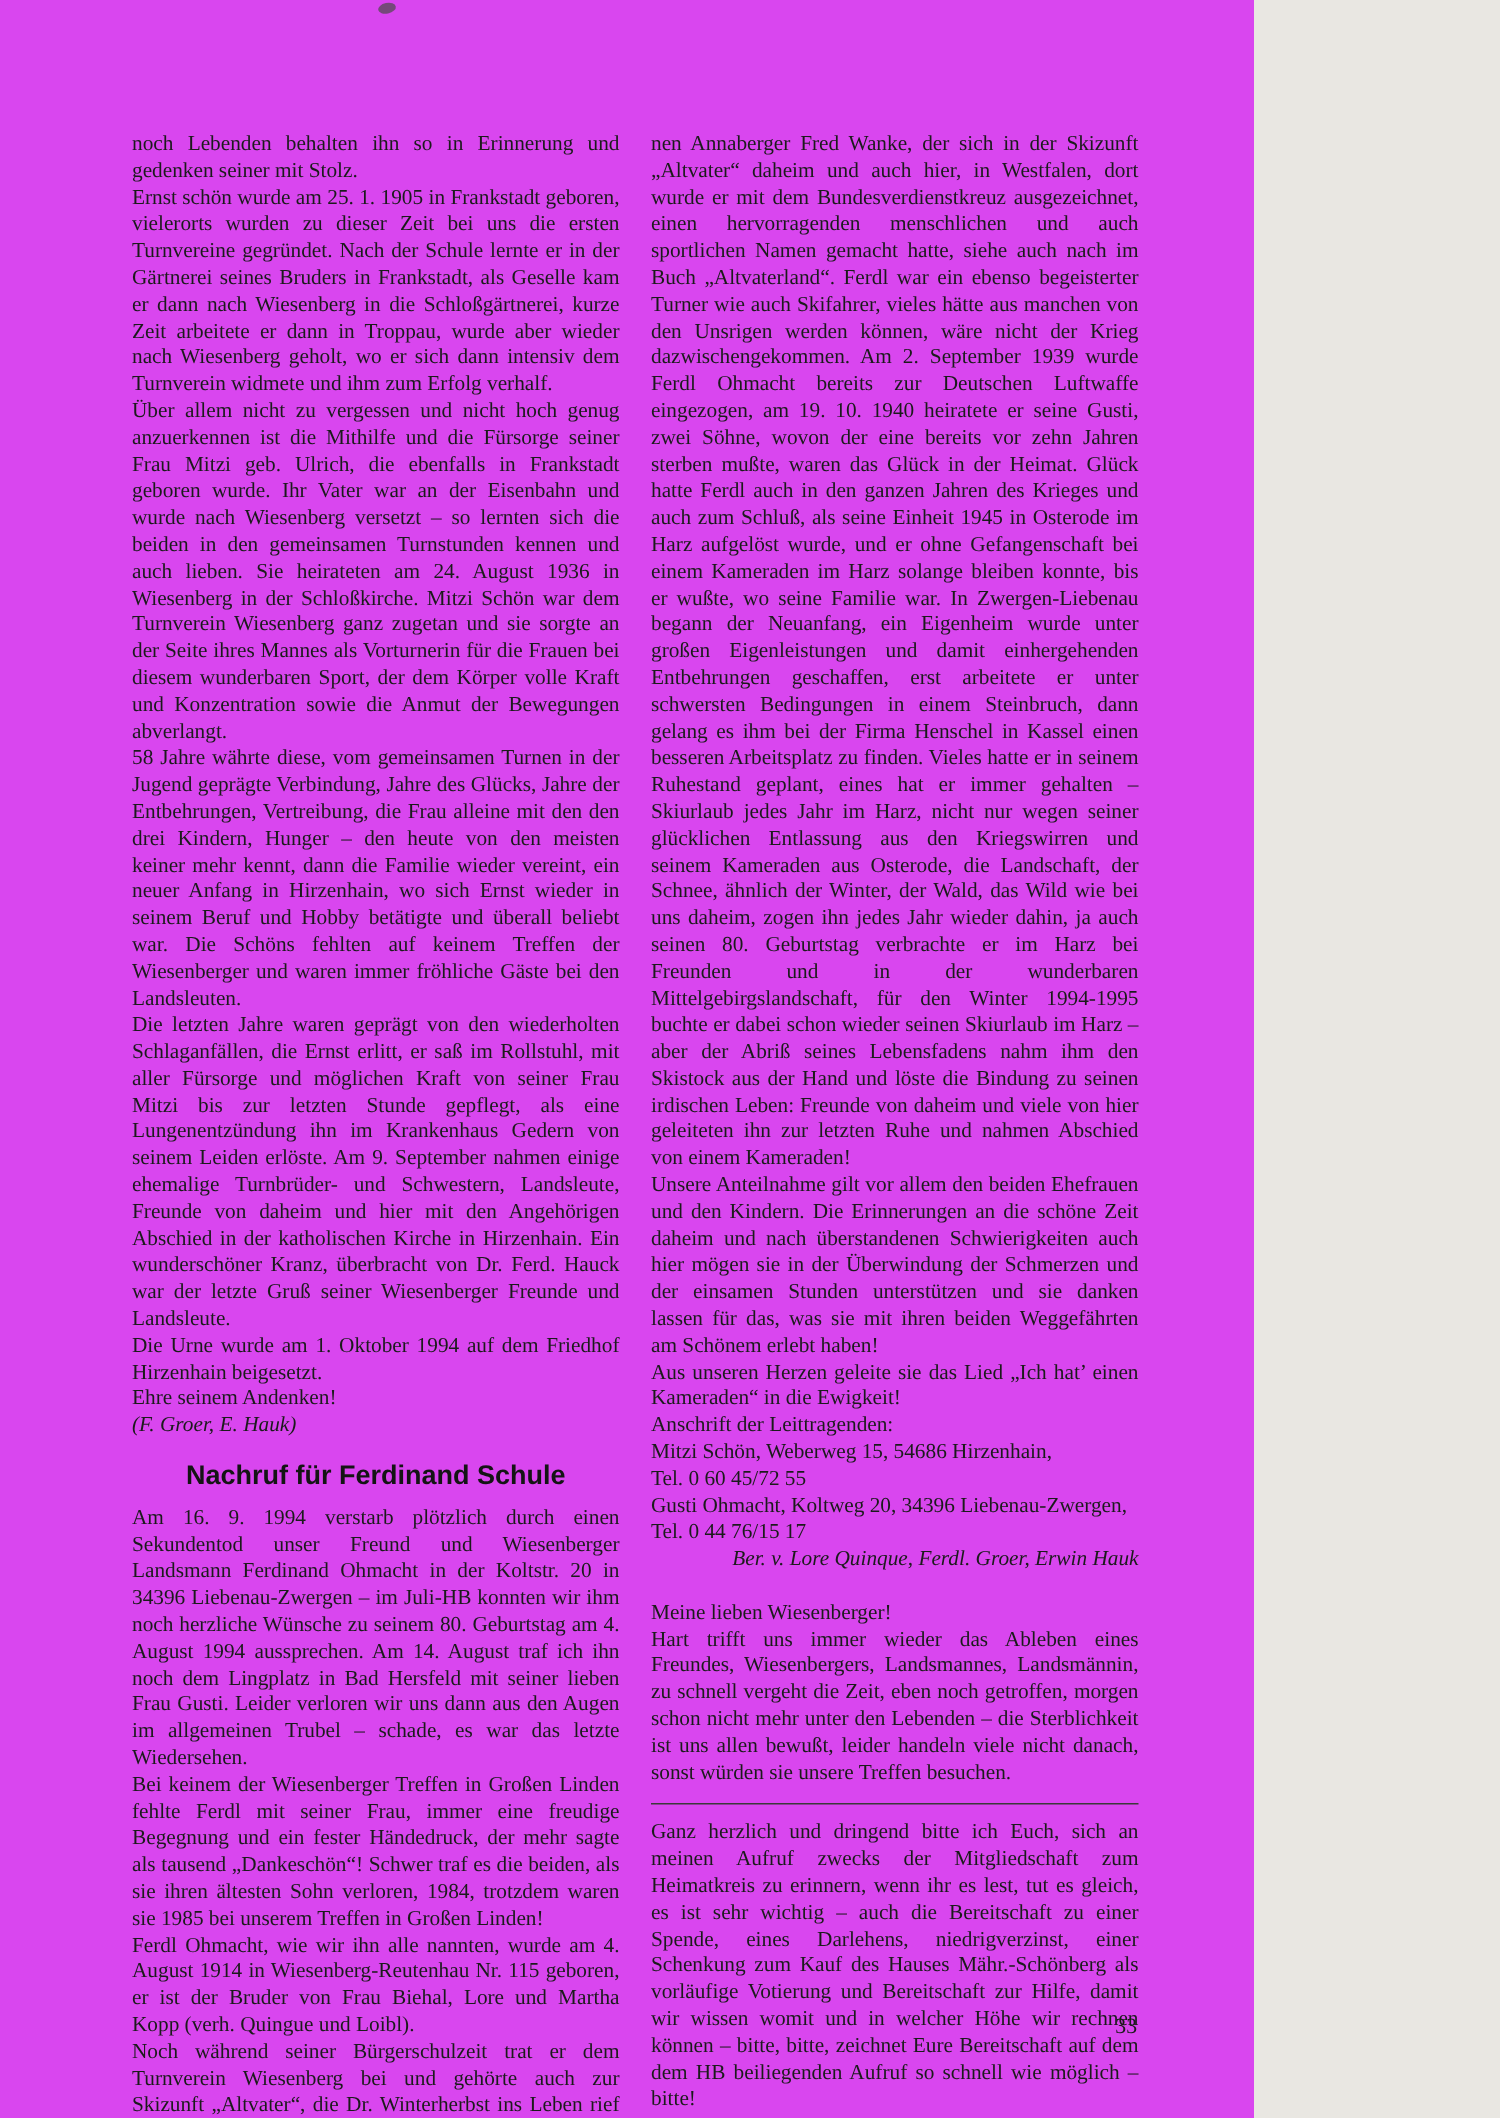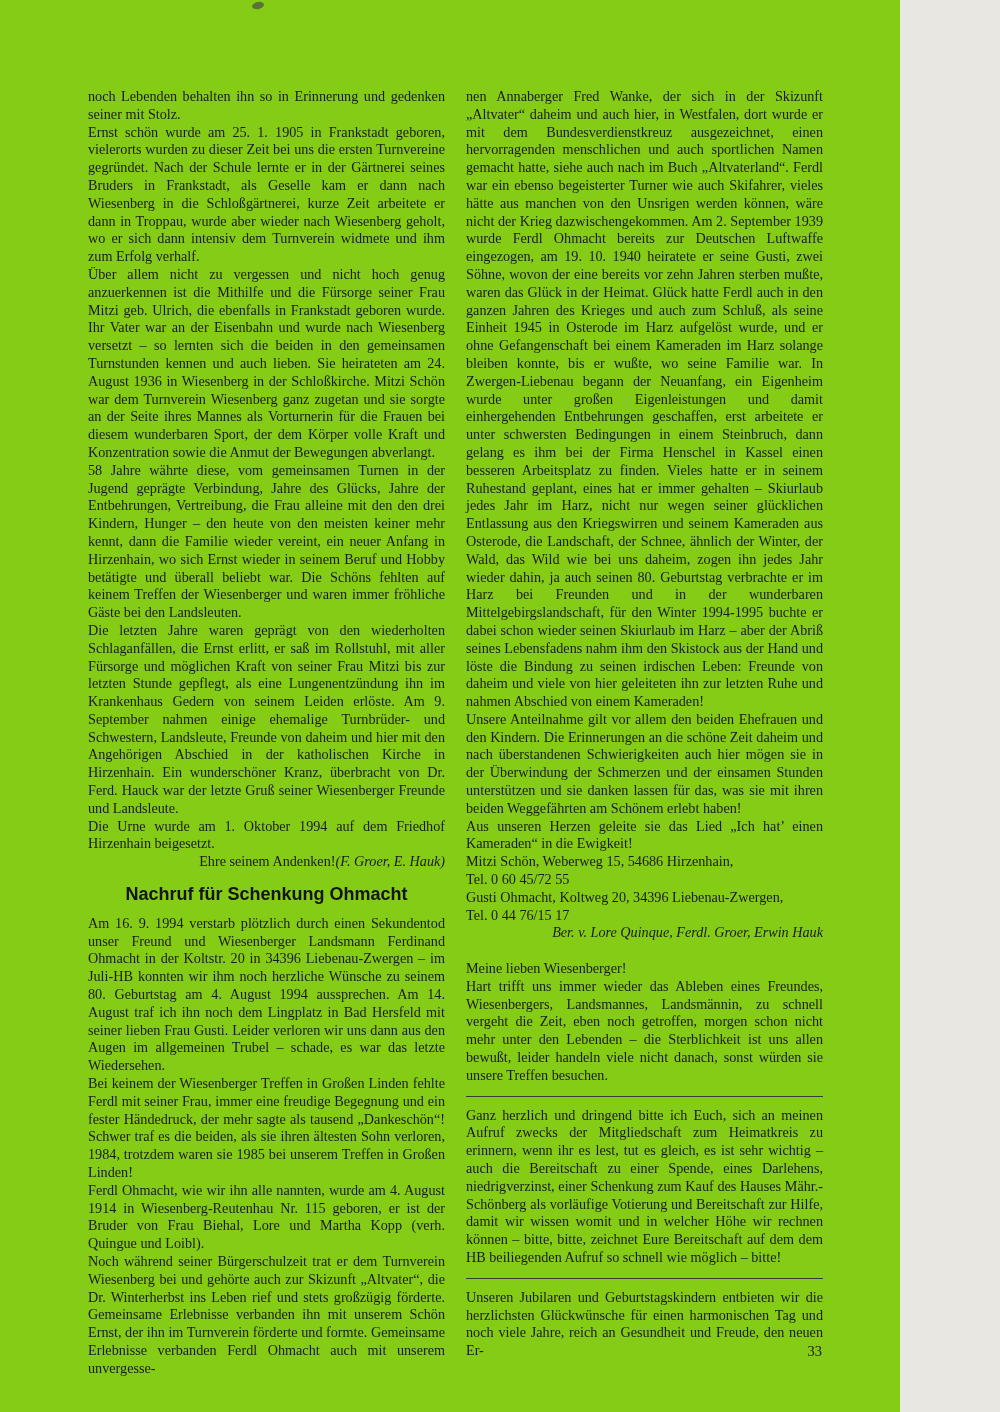--- a/index.html
+++ b/index.html
@@ -3,23 +3,23 @@
 <meta charset="utf-8">
 <style>
   html, body { margin: 0; padding: 0; }
   body {
     width: 1000px;
     background: #e9e7e2;
     font-family: "Liberation Serif", serif;
   }
   .page {
     position: relative;
-    width: 900px;
+    width: 836px;
     height: 1412px;
-    background: #84cc16;
+    background: #d946ef;
     color: #1b1b1b;
     overflow: hidden;
   }
   .scan-speck {
     position: absolute;
     top: 2px; left: 252px;
     width: 12px; height: 7px;
     background: #4a4a48;
     border-radius: 50%;
     transform: rotate(-12deg);
@@ -33,21 +33,22 @@
   .col {
     width: 407px;
     font-size: 14.2px;
     line-height: 17.8px;
     text-align: justify;
     hyphens: auto;
   }
   .col p { margin: 0; }
   .honor-line {
     display: flex;
-    justify-content: flex-end;
+    justify-content: center;
+    flex-direction: column;
   }
   .italic { font-style: italic; font-family: Liberation Serif, serif; }
   h2.obit-heading {
     font-family: "Liberation Sans", sans-serif;
     font-size: 18px;
     font-weight: bold;
     text-align: center;
     margin: 15px 0 11px 0;
     color: #141414;
   }
@@ -84,33 +85,34 @@
       <p>Über allem nicht zu vergessen und nicht hoch genug anzuerkennen ist die Mithilfe und die Fürsorge seiner Frau Mitzi geb. Ulrich, die ebenfalls in Frankstadt geboren wurde. Ihr Vater war an der Eisenbahn und wurde nach Wiesenberg versetzt – so lernten sich die beiden in den gemeinsamen Turnstunden kennen und auch lieben. Sie heirateten am 24. August 1936 in Wiesenberg in der Schloßkirche. Mitzi Schön war dem Turnverein Wiesenberg ganz zugetan und sie sorgte an der Seite ihres Mannes als Vorturnerin für die Frauen bei diesem wunderbaren Sport, der dem Körper volle Kraft und Konzentration sowie die Anmut der Bewegungen abverlangt.</p>
       <p>58 Jahre währte diese, vom gemeinsamen Turnen in der Jugend geprägte Verbindung, Jahre des Glücks, Jahre der Entbehrungen, Vertreibung, die Frau alleine mit den den drei Kindern, Hunger – den heute von den meisten keiner mehr kennt, dann die Familie wieder vereint, ein neuer Anfang in Hirzenhain, wo sich Ernst wieder in seinem Beruf und Hobby betätigte und überall beliebt war. Die Schöns fehlten auf keinem Treffen der Wiesenberger und waren immer fröhliche Gäste bei den Landsleuten.</p>
       <p>Die letzten Jahre waren geprägt von den wiederholten Schlaganfällen, die Ernst erlitt, er saß im Rollstuhl, mit aller Fürsorge und möglichen Kraft von seiner Frau Mitzi bis zur letzten Stunde gepflegt, als eine Lungenentzündung ihn im Krankenhaus Gedern von seinem Leiden erlöste. Am 9. September nahmen einige ehemalige Turnbrüder- und Schwestern, Landsleute, Freunde von daheim und hier mit den Angehörigen Abschied in der katholischen Kirche in Hirzenhain. Ein wunderschöner Kranz, überbracht von Dr. Ferd. Hauck war der letzte Gruß seiner Wiesenberger Freunde und Landsleute.</p>
       <p>Die Urne wurde am 1. Oktober 1994 auf dem Friedhof Hirzenhain beigesetzt.</p>
 
       <div class="honor-line">
         <span>Ehre seinem Andenken!</span>
         <span class="italic">(F. Groer, E. Hauk)</span>
       </div>
 
-      <h2 class="obit-heading">Nachruf für Schenkung Ohmacht</h2>
+      <h2 class="obit-heading">Nachruf für Ferdinand Schule</h2>
 
       <p>Am 16. 9. 1994 verstarb plötzlich durch einen Sekundentod unser Freund und Wiesenberger Landsmann Ferdinand Ohmacht in der Koltstr. 20 in 34396 Liebenau-Zwergen – im Juli-HB konnten wir ihm noch herzliche Wünsche zu seinem 80. Geburtstag am 4. August 1994 aussprechen. Am 14. August traf ich ihn noch dem Lingplatz in Bad Hersfeld mit seiner lieben Frau Gusti. Leider verloren wir uns dann aus den Augen im allgemeinen Trubel – schade, es war das letzte Wiedersehen.</p>
       <p>Bei keinem der Wiesenberger Treffen in Großen Linden fehlte Ferdl mit seiner Frau, immer eine freudige Begegnung und ein fester Händedruck, der mehr sagte als tausend „Dankeschön“! Schwer traf es die beiden, als sie ihren ältesten Sohn verloren, 1984, trotzdem waren sie 1985 bei unserem Treffen in Großen Linden!</p>
       <p>Ferdl Ohmacht, wie wir ihn alle nannten, wurde am 4. August 1914 in Wiesenberg-Reutenhau Nr. 115 geboren, er ist der Bruder von Frau Biehal, Lore und Martha Kopp (verh. Quingue und Loibl).</p>
       <p>Noch während seiner Bürgerschulzeit trat er dem Turnverein Wiesenberg bei und gehörte auch zur Skizunft „Altvater“, die Dr. Winterherbst ins Leben rief und stets großzügig förderte. Gemeinsame Erlebnisse verbanden ihn mit unserem Schön Ernst, der ihn im Turnverein förderte und formte. Gemeinsame Erlebnisse verbanden Ferdl Ohmacht auch mit unserem unvergesse-</p>
     </section>
 
     <section class="col">
       <p>nen Annaberger Fred Wanke, der sich in der Skizunft „Altvater“ daheim und auch hier, in Westfalen, dort wurde er mit dem Bundesverdienstkreuz ausgezeichnet, einen hervorragenden menschlichen und auch sportlichen Namen gemacht hatte, siehe auch nach im Buch „Altvaterland“. Ferdl war ein ebenso begeisterter Turner wie auch Skifahrer, vieles hätte aus manchen von den Unsrigen werden können, wäre nicht der Krieg dazwischengekommen. Am 2. September 1939 wurde Ferdl Ohmacht bereits zur Deutschen Luftwaffe eingezogen, am 19. 10. 1940 heiratete er seine Gusti, zwei Söhne, wovon der eine bereits vor zehn Jahren sterben mußte, waren das Glück in der Heimat. Glück hatte Ferdl auch in den ganzen Jahren des Krieges und auch zum Schluß, als seine Einheit 1945 in Osterode im Harz aufgelöst wurde, und er ohne Gefangenschaft bei einem Kameraden im Harz solange bleiben konnte, bis er wußte, wo seine Familie war. In Zwergen-Liebenau begann der Neuanfang, ein Eigenheim wurde unter großen Eigenleistungen und damit einhergehenden Entbehrungen geschaffen, erst arbeitete er unter schwersten Bedingungen in einem Steinbruch, dann gelang es ihm bei der Firma Henschel in Kassel einen besseren Arbeitsplatz zu finden. Vieles hatte er in seinem Ruhestand geplant, eines hat er immer gehalten – Skiurlaub jedes Jahr im Harz, nicht nur wegen seiner glücklichen Entlassung aus den Kriegswirren und seinem Kameraden aus Osterode, die Landschaft, der Schnee, ähnlich der Winter, der Wald, das Wild wie bei uns daheim, zogen ihn jedes Jahr wieder dahin, ja auch seinen 80. Geburtstag verbrachte er im Harz bei Freunden und in der wunderbaren Mittelgebirgslandschaft, für den Winter 1994-1995 buchte er dabei schon wieder seinen Skiurlaub im Harz – aber der Abriß seines Lebensfadens nahm ihm den Skistock aus der Hand und löste die Bindung zu seinen irdischen Leben: Freunde von daheim und viele von hier geleiteten ihn zur letzten Ruhe und nahmen Abschied von einem Kameraden!</p>
       <p>Unsere Anteilnahme gilt vor allem den beiden Ehefrauen und den Kindern. Die Erinnerungen an die schöne Zeit daheim und nach überstandenen Schwierigkeiten auch hier mögen sie in der Überwindung der Schmerzen und der einsamen Stunden unterstützen und sie danken lassen für das, was sie mit ihren beiden Weggefährten am Schönem erlebt haben!</p>
       <p>Aus unseren Herzen geleite sie das Lied „Ich hat’ einen Kameraden“ in die Ewigkeit!</p>
 
+      <p>Anschrift der Leittragenden:</p>
       <p>Mitzi Schön, Weberweg 15, 54686 Hirzenhain,</p>
       <p>Tel. 0 60 45/72 55</p>
       <p>Gusti Ohmacht, Koltweg 20, 34396 Liebenau-Zwergen,</p>
       <p>Tel. 0 44 76/15 17</p>
 
       <p class="credit">Ber. v. Lore Quinque, Ferdl. Groer, Erwin Hauk</p>
 
       <div class="line-gap"></div>
 
       <p>Meine lieben Wiesenberger!</p>

